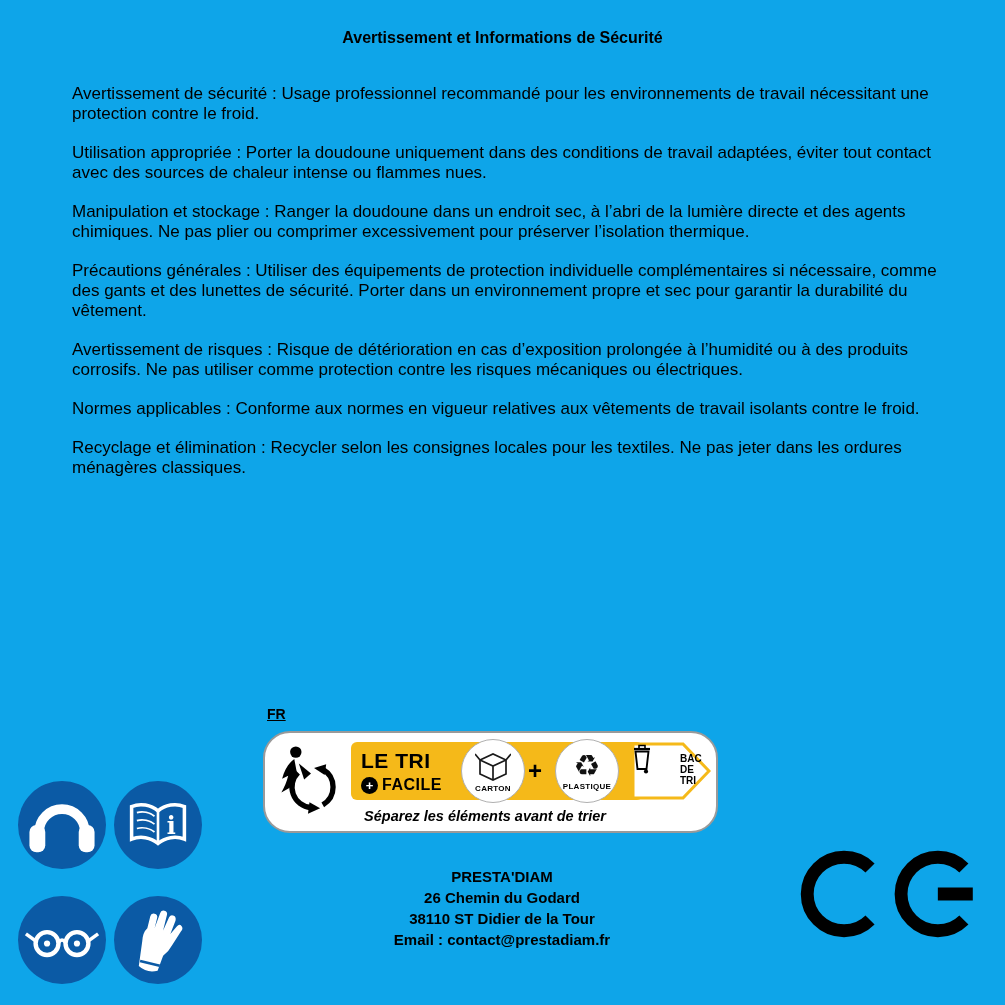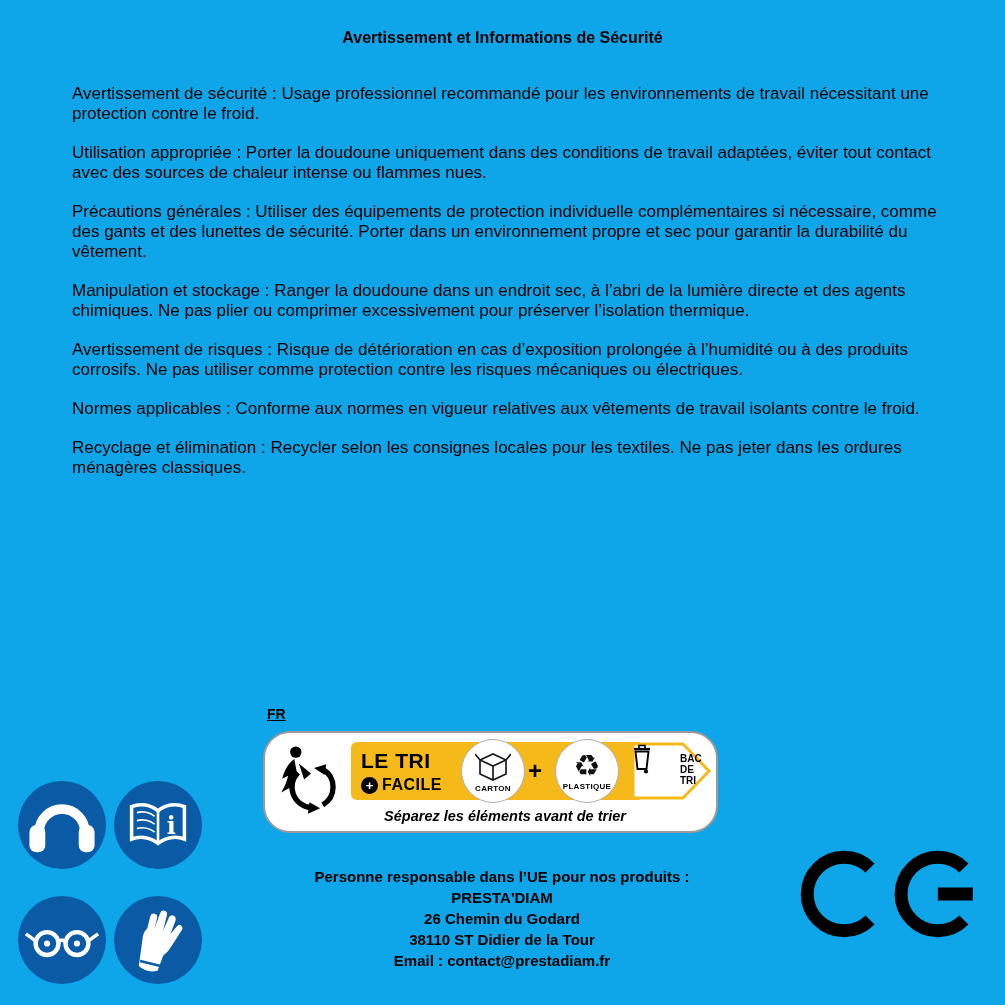--- a/index.html
+++ b/index.html
@@ -78,21 +78,21 @@
     display:flex; flex-direction:column; align-items:center; justify-content:center;
   }
   .mat-circle .mat-label { font-size:8px; font-weight:bold; letter-spacing:.3px; margin-top:1px; }
   .recycle-glyph { font-size:30px; line-height:30px; color:#111; }
   .plus-sep { position:absolute; left:263px; top:24px; font-size:24px; font-weight:bold; }
   .chevron-wrap { position:absolute; left:366px; top:9px; width:80px; height:58px; }
   .chevron-wrap svg { position:absolute; left:0; top:0; }
   .bac-text { position:absolute; left:9px; top:11px; font-size:10px; font-weight:bold; line-height:11px;margin-left:40px; }
   .bin-svg { position:absolute; left:42px; top:13px; }
   .tagline {
-    position:absolute; left:94px; top:75px; width:292px;
+    position:absolute; left:74px; top:75px; width:292px;
     text-align:center; font-size:14.5px; font-weight:bold; font-style:italic;
   }
 
   
   .contact {
     position:absolute; left:252px; top:866px; width:500px;
     text-align:center; font-size:15px; font-weight:bold; line-height:21px;
   }
 
   .ce { position:absolute; left:798px; top:848px; width:184px; height:92px; }
@@ -100,22 +100,22 @@
 </head>
 <body>
 
 <div class="page">
 
   <div class="title">Avertissement et Informations de Sécurité</div>
 
   <div class="body-text">
     <p>Avertissement de sécurité : Usage professionnel recommandé pour les environnements de travail nécessitant une protection contre le froid.</p>
     <p>Utilisation appropriée : Porter la doudoune uniquement dans des conditions de travail adaptées, éviter tout contact avec des sources de chaleur intense ou flammes nues.</p>
+    <p>Manipulation et stockage : Ranger la doudoune dans un endroit sec, à l’abri de la lumière directe et des agents chimiques. Ne pas plier ou comprimer excessivement pour préserver l’isolation thermique.</p>
     <p>Précautions générales : Utiliser des équipements de protection individuelle complémentaires si nécessaire, comme des gants et des lunettes de sécurité. Porter dans un environnement propre et sec pour garantir la durabilité du vêtement.</p>
-    <p>Manipulation et stockage : Ranger la doudoune dans un endroit sec, à l’abri de la lumière directe et des agents chimiques. Ne pas plier ou comprimer excessivement pour préserver l’isolation thermique.</p>
     <p>Avertissement de risques : Risque de détérioration en cas d’exposition prolongée à l’humidité ou à des produits corrosifs. Ne pas utiliser comme protection contre les risques mécaniques ou électriques.</p>
     <p>Normes applicables : Conforme aux normes en vigueur relatives aux vêtements de travail isolants contre le froid.</p>
     <p>Recyclage et élimination : Recycler selon les consignes locales pour les textiles. Ne pas jeter dans les ordures ménagères classiques.</p>
   </div>
 
   <div class="pictos">
     <svg class="picto" viewBox="0 0 100 100">
       <circle class="picto-bg" cx="50" cy="50" r="50"></circle>
       <path d="M24 58 A26 26 0 1 1 76 58" stroke="#fff" stroke-width="11" fill="none"></path>
       <rect x="13" y="50" width="18" height="31" rx="8" fill="#fff"></rect>
@@ -204,21 +204,20 @@
         <path d="M8 7 V3.5 H14 V7" stroke="#000" stroke-width="1.6" fill="none"></path>
         <path d="M4.5 9.5 L6.5 27 L15.5 27 L17.5 9.5 Z" fill="none" stroke="#000" stroke-width="1.9"></path>
         <circle cx="15" cy="29.5" r="2.1" fill="#000"></circle>
       </svg>
     </div>
 
     <div class="tagline">Séparez les éléments avant de trier</div>
   </div>
 
   <div class="contact">
-    <div>Personne responsable dans l’UE pour nos produits :</div>
     <div>PRESTA'DIAM</div>
     <div>26 Chemin du Godard</div>
     <div>38110 ST Didier de la Tour</div>
     <div>Email : contact@prestadiam.fr</div>
   </div>
 
   <svg class="ce" viewBox="0 0 200 100" role="img" aria-label="CE">
     <path d="M78.3 21.7 A40 40 0 1 0 78.3 78.3" stroke="#000" stroke-width="14" fill="none"></path>
     <path d="M180.3 21.7 A40 40 0 1 0 180.3 78.3" stroke="#000" stroke-width="14" fill="none"></path>
     <path d="M152 50 H190" stroke="#000" stroke-width="14"></path>

